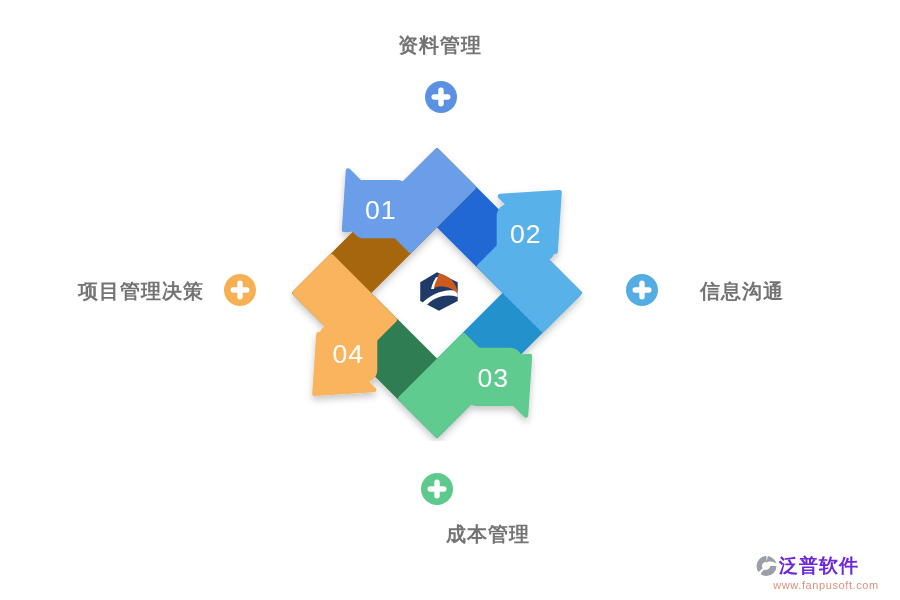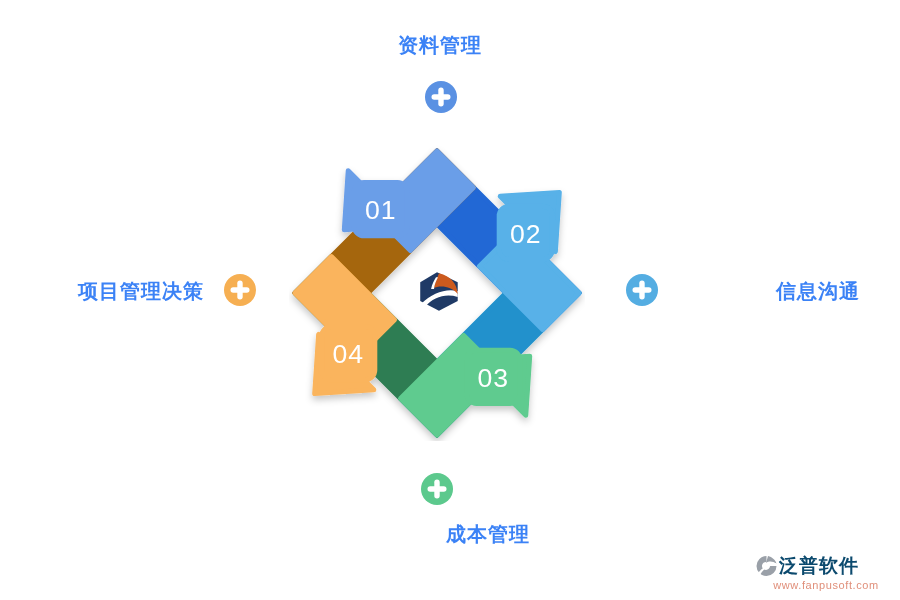--- a/index.html
+++ b/index.html
@@ -3,36 +3,36 @@
 <meta charset="utf-8">
 <style>
   html,body{margin:0;padding:0;}
   body{
     width:900px;height:600px;position:relative;overflow:hidden;
     background:#ffffff;
     font-family:"Liberation Sans","DejaVu Sans",sans-serif;
   }
   .abs{position:absolute;}
   .step-label{
-    font-size:20px;font-weight:bold;color:#3b82f6;letter-spacing:1px;
+    font-size:20px;font-weight:bold;color:#737373;letter-spacing:1px;
     white-space:nowrap;
   }
   .label-top{left:350px;top:32px;width:180px;text-align:center;}
-  .label-right{left:700px;top:278px;width:160px;text-align:right;}
+  .label-right{left:700px;top:278px;width:160px;text-align:left;}
   .label-bottom{left:350px;top:521px;width:180px;text-align:right;}
   .label-left{left:60px;top:278px;width:162px;text-align:center;}
   .plus-btn{width:34px;height:34px;cursor:pointer;}
   .plus-top{left:424px;top:80px;}
   .plus-right{left:625px;top:273px;}
   .plus-bottom{left:420px;top:472px;}
   .plus-left{left:223px;top:273px;}
   .diagram{left:289px;top:145px;width:296px;height:296px;}
   .watermark{left:756px;top:553px;width:140px;}
   .wm-row{display:flex;align-items:center;gap:2px;}
-  .wm-brand{font-size:19px;font-weight:bold;color:#0c4a6e;letter-spacing:1px;white-space:nowrap;}
+  .wm-brand{font-size:19px;font-weight:bold;color:#6d28d9;letter-spacing:1px;white-space:nowrap;}
   .wm-url{font-size:11px;color:#E08F7A;letter-spacing:0.6px;margin-top:0px;text-align:center;white-space:nowrap;}
 </style>
 </head>
 <body>
 
 <div class="abs step-label label-top">资料管理</div>
 <div class="abs step-label label-right">信息沟通</div>
 <div class="abs step-label label-bottom">成本管理</div>
 <div class="abs step-label label-left">项目管理决策</div>
 

